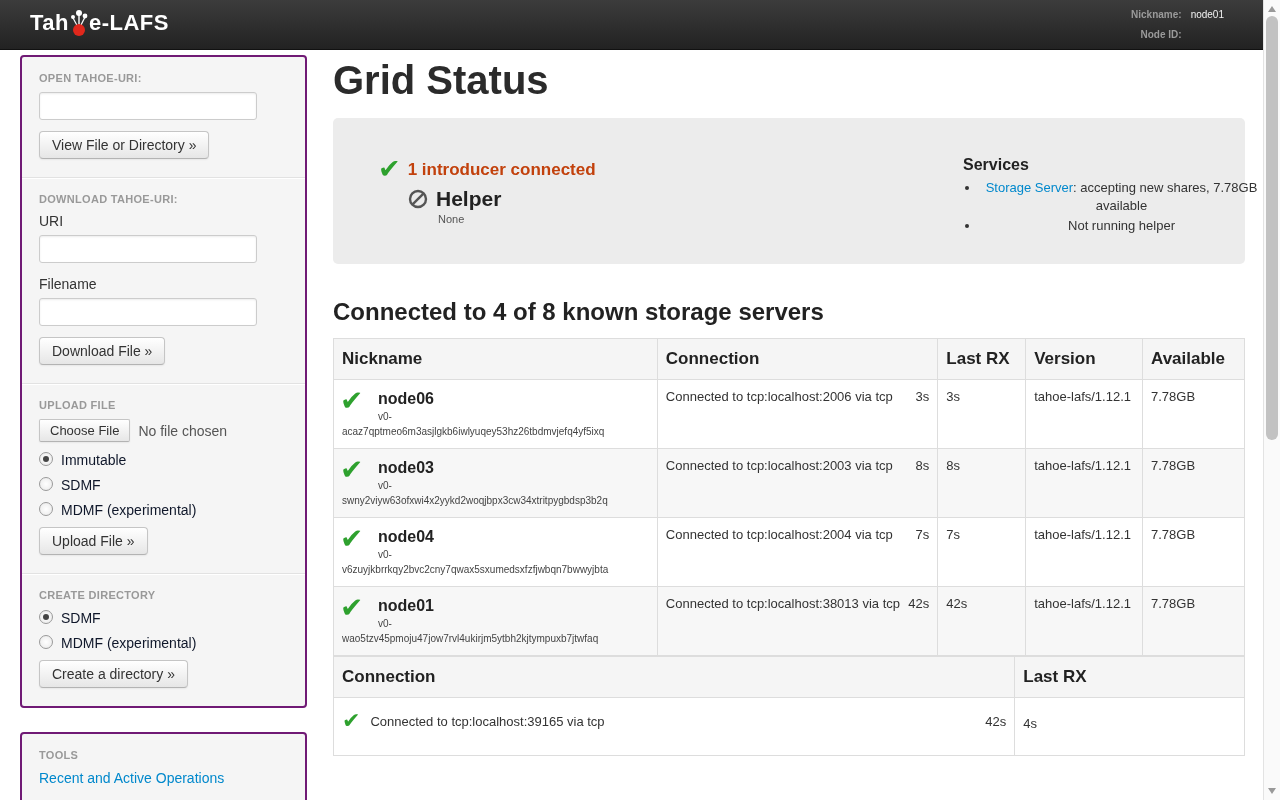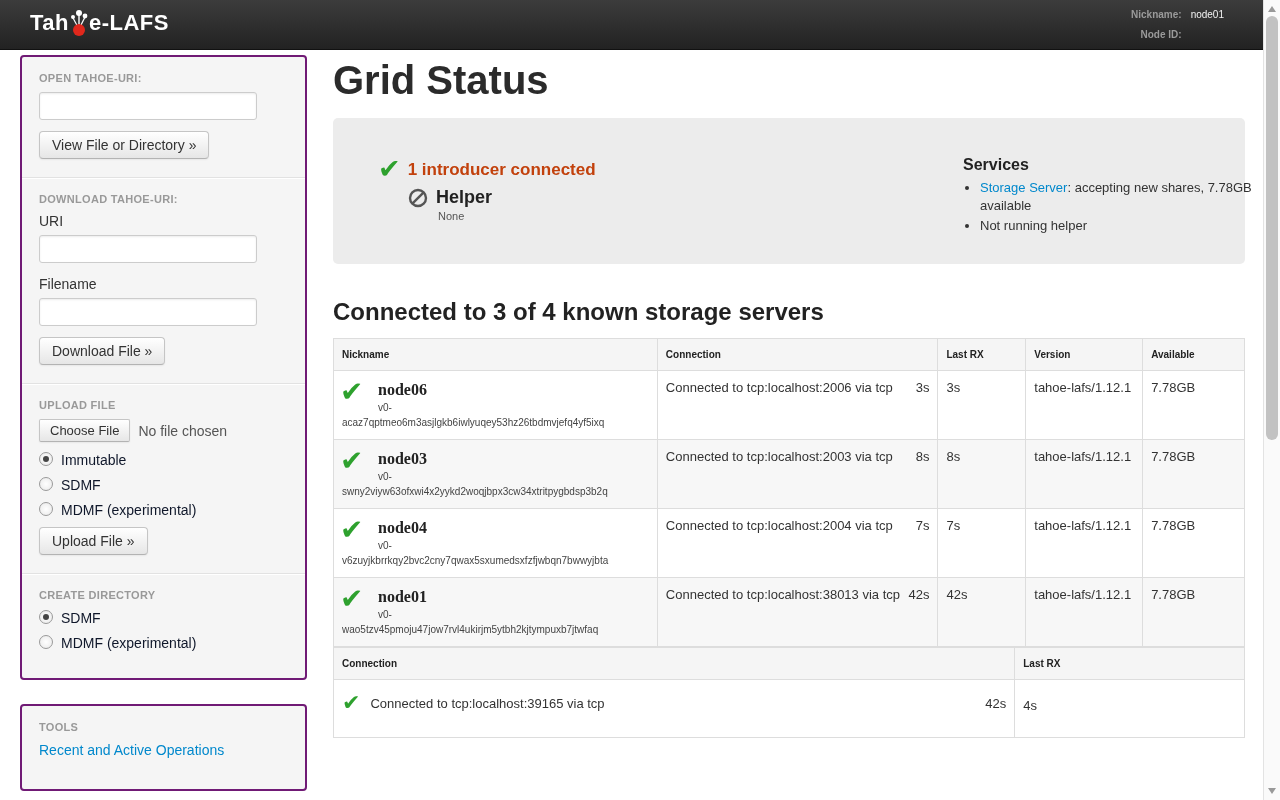--- a/index.html
+++ b/index.html
@@ -58,42 +58,42 @@
   .content { position:absolute; left:333px; top:50px; width:912px; }
   h1.page-title { font-size:40px; font-weight:bold; color:#2b2b2b; margin:6px 0 14px 0; line-height:1.2; }
   .status-box { background:#ececec; border-radius:5px; height:146px; display:flex;
     padding:38px 0 0 45px; }
   .status-left { flex:1 1 auto; }
   .intro-line { display:flex; align-items:center; }
   .check { color:#2ea12e; font-weight:bold; line-height:1; }
   .check.big { font-size:27px; margin-right:7px; }
   .intro-line .txt { font-size:17px; font-weight:bold; color:#c2410c; }
   .helper-line { display:flex; align-items:center; margin:4px 0 0 30px; }
-  .helper-line .txt { font-size:18px; font-weight:bold; color:#222; margin-left:8px; }
+  .helper-line .txt { font-size:21px; font-weight:bold; color:#222; margin-left:8px; }
   .helper-none { margin-left:60px; font-size:11px; color:#555; margin-top:2px; }
   .status-right { flex:0 0 300px; margin-right:-18px; }
   .services-title { font-size:16px; font-weight:bold; color:#222; margin-bottom:5px; }
   .services-list { padding-left:17px; }
-  .services-list li { font-size:13px; color:#333; line-height:18px; margin-bottom:2px; }
+  .services-list li { font-size:13px; color:#333; line-height:18px; margin-bottom:2px;text-align:center; }
   .services-list a { color:#0088cc; text-decoration:none; }
 
   h2.section-heading { font-size:24px; font-weight:bold; color:#222; margin:34px 0 12px 0; }
 
   table.data { border-collapse:collapse; width:912px; background:#fff; }
   table.data th, table.data td { border:1px solid #ddd; text-align:left; vertical-align:top; }
-  table.data th { font-size:10px; font-weight:bold; color:#222; padding:10px 8px; background:#f5f5f5; }
+  table.data th { font-size:17px; font-weight:bold; color:#222; padding:10px 8px; background:#f5f5f5; }
   table.data td { font-size:13px; color:#333; padding:9px 8px; }
   tr.striped td { background:#f7f7f7; }
 
   
   .col-nick { width:324px; } .col-conn { width:281px; } .col-rx { width:88px; }
   .col-ver { width:117px; } .col-avail { width:102px; }
   td.nick-cell { position:relative; padding:8px 6px 10px 6px; }
   .nick-check { position:absolute; left:6px; top:7px; font-size:28px; }
-  .nick-name { margin-left:36px; font-size:16px; font-weight:bold; color:#222; line-height:20px;font-family:Liberation Serif, serif; }
+  .nick-name { margin-left:36px; font-size:16px; font-weight:bold; color:#222; line-height:20px; }
   .nick-id { font-size:10px; color:#444; line-height:15px; overflow-wrap:break-word; }
   .nick-id .id-prefix { margin-left:36px; }
   td.conn-cell { }
   .conn-flex { display:flex; justify-content:space-between; }
   .conn-flex .time { margin-left:8px; white-space:nowrap; }
   td.rx-cell { text-align:right; }
 
   
   .col-iconn { width:682px; } .col-irx { width:230px; }
   .iconn-flex { display:flex; align-items:center; padding:3px 0 14px 0; }
@@ -176,20 +176,23 @@
       <div style="margin-top:2px;">
           <label class="radio-row">
             <span class="radio-dot checked"></span>
             <span>SDMF</span>
           </label>
           <label class="radio-row">
             <span class="radio-dot"></span>
             <span>MDMF (experimental)</span>
           </label>
         </div>
+      <div class="btn-row" style="margin-top:6px;">
+        <button class="btn">Create a directory »</button>
+      </div>
     </div>
   </div>
 
   <div class="well tools-well">
     <div class="side-label">TOOLS</div>
     <a href="#" class="link">Recent and Active Operations</a>
   </div>
 </div>
 
 <div class="content">
@@ -212,21 +215,21 @@
     </div>
     <div class="status-right">
       <div class="services-title">Services</div>
       <ul class="services-list">
           <li><a href="#">Storage Server</a>: accepting new shares, 7.78GB available</li>
           <li>Not running helper</li>
         </ul>
     </div>
   </div>
 
-  <h2 class="section-heading">Connected to 3 of 4 known storage servers</h2>
+  <h2 class="section-heading">Connected to 4 of 8 known storage servers</h2>
 
   <table class="data">
     <colgroup>
       <col class="col-nick">
         <col class="col-conn">
         <col class="col-rx">
         <col class="col-ver">
         <col class="col-avail">
     </colgroup>
     <thead>

